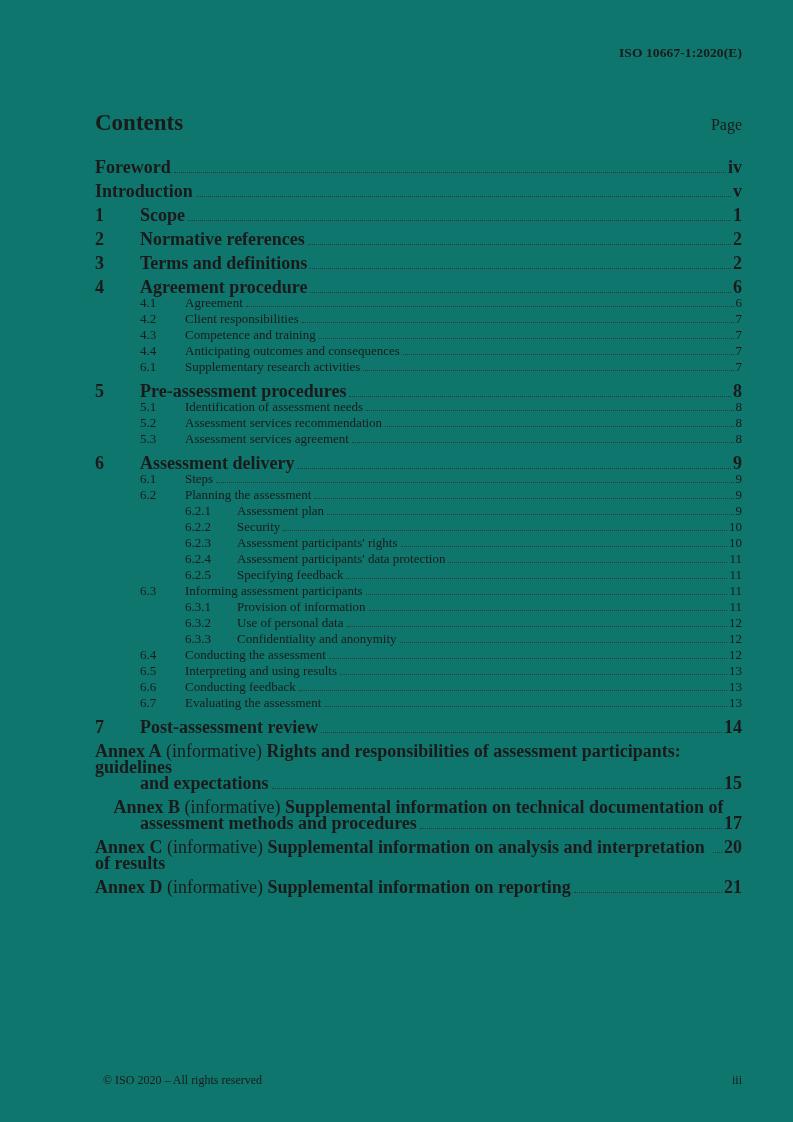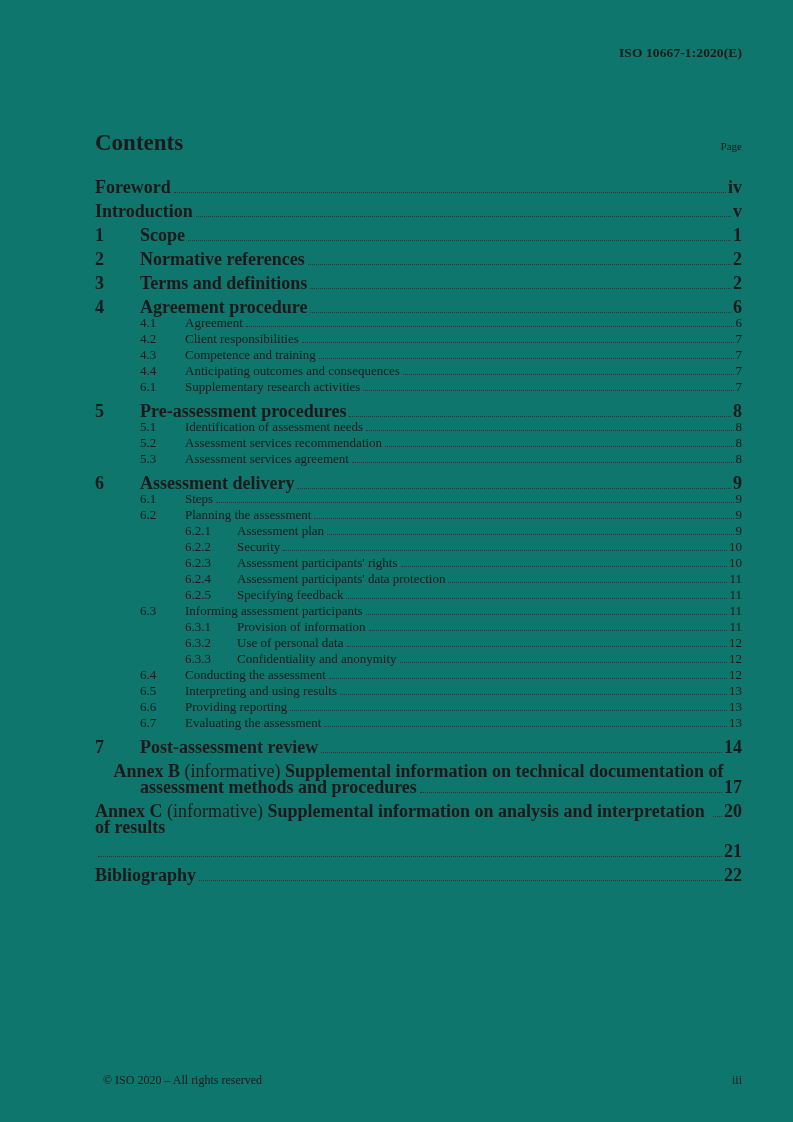--- a/index.html
+++ b/index.html
@@ -16,27 +16,27 @@
 
   .doc-ref {
     margin-top: 45px;
     text-align: right;
     font-weight: bold;
     font-size: 13.5px;
     letter-spacing: 0.1px;
   }
 
   .heading {
-    margin-top: 68px;
+    margin-top: 48px;
     display: flex;
     align-items: baseline;
     justify-content: space-between;
   }
   .heading h1 { font-size: 23px; font-weight: bold; line-height: 28px; }
-  .page-label { font-size: 11px; }
+  .page-label { font-size: 16px; }
 
   .toc { margin-top: 22px; }
   .row {
     display: flex;
     align-items: baseline;
     line-height: 16px;
     font-size: 13px;
   }
   .main { font-size: 18px; justify-content: center; }
   .major { margin-top: 8px; }
@@ -245,63 +245,69 @@
           <span class="pg">12</span>
         </div>
         <div class="row lvl1">
           <span class="num">6.5</span>
           <span class="text">Interpreting and using results</span>
           <span class="leader"></span>
           <span class="pg">13</span>
         </div>
         <div class="row lvl1">
           <span class="num">6.6</span>
-          <span class="text">Providing reporting</span>
+          <span class="text">Conducting feedback</span>
           <span class="leader"></span>
           <span class="pg">13</span>
         </div>
         <div class="row lvl1">
           <span class="num">6.7</span>
           <span class="text">Evaluating the assessment</span>
           <span class="leader"></span>
           <span class="pg">13</span>
         </div>
         <div class="row major main">
           <span class="num b">7</span>
           <span class="text b">Post-assessment review</span>
           <span class="leader"></span>
           <span class="pg b">14</span>
+        </div>
+        <div class="annex major">
+          <div class="row main">
+            <span class="text"><span class="b">Annex A</span> <span>(informative)</span> <span class="b">Rights and responsibilities of assessment participants: guidelines</span></span>
+          </div>
+          <div class="row main cont">
+            <span class="text b">and expectations</span>
+            <span class="leader"></span>
+            <span class="pg b">15</span>
+          </div>
         </div>
         <div class="annex major">
           <div class="row main">
             <span class="text"><span class="b">Annex B</span> <span>(informative)</span> <span class="b">Supplemental information on technical documentation of</span></span>
           </div>
           <div class="row main cont">
             <span class="text b">assessment methods and procedures</span>
             <span class="leader"></span>
             <span class="pg b">17</span>
           </div>
         </div>
         <div class="annex major">
           <div class="row main">
             <span class="text"><span class="b">Annex C</span> <span>(informative)</span> <span class="b">Supplemental information on analysis and interpretation of results</span></span>
             <span class="leader"></span>
             <span class="pg b">20</span>
           </div>
         </div>
         <div class="annex major">
           <div class="row main">
+            <span class="text"><span class="b">Annex D</span> <span>(informative)</span> <span class="b">Supplemental information on reporting</span></span>
             <span class="leader"></span>
             <span class="pg b">21</span>
           </div>
-        </div>
-        <div class="row major main">
-          <span class="text b">Bibliography</span>
-          <span class="leader"></span>
-          <span class="pg b">22</span>
         </div>
       </div>
   </div>
   <div class="footer">
     <span>© ISO 2020 – All rights reserved</span>
     <span>iii</span>
   </div>
 </div>
 
 </body></html>

